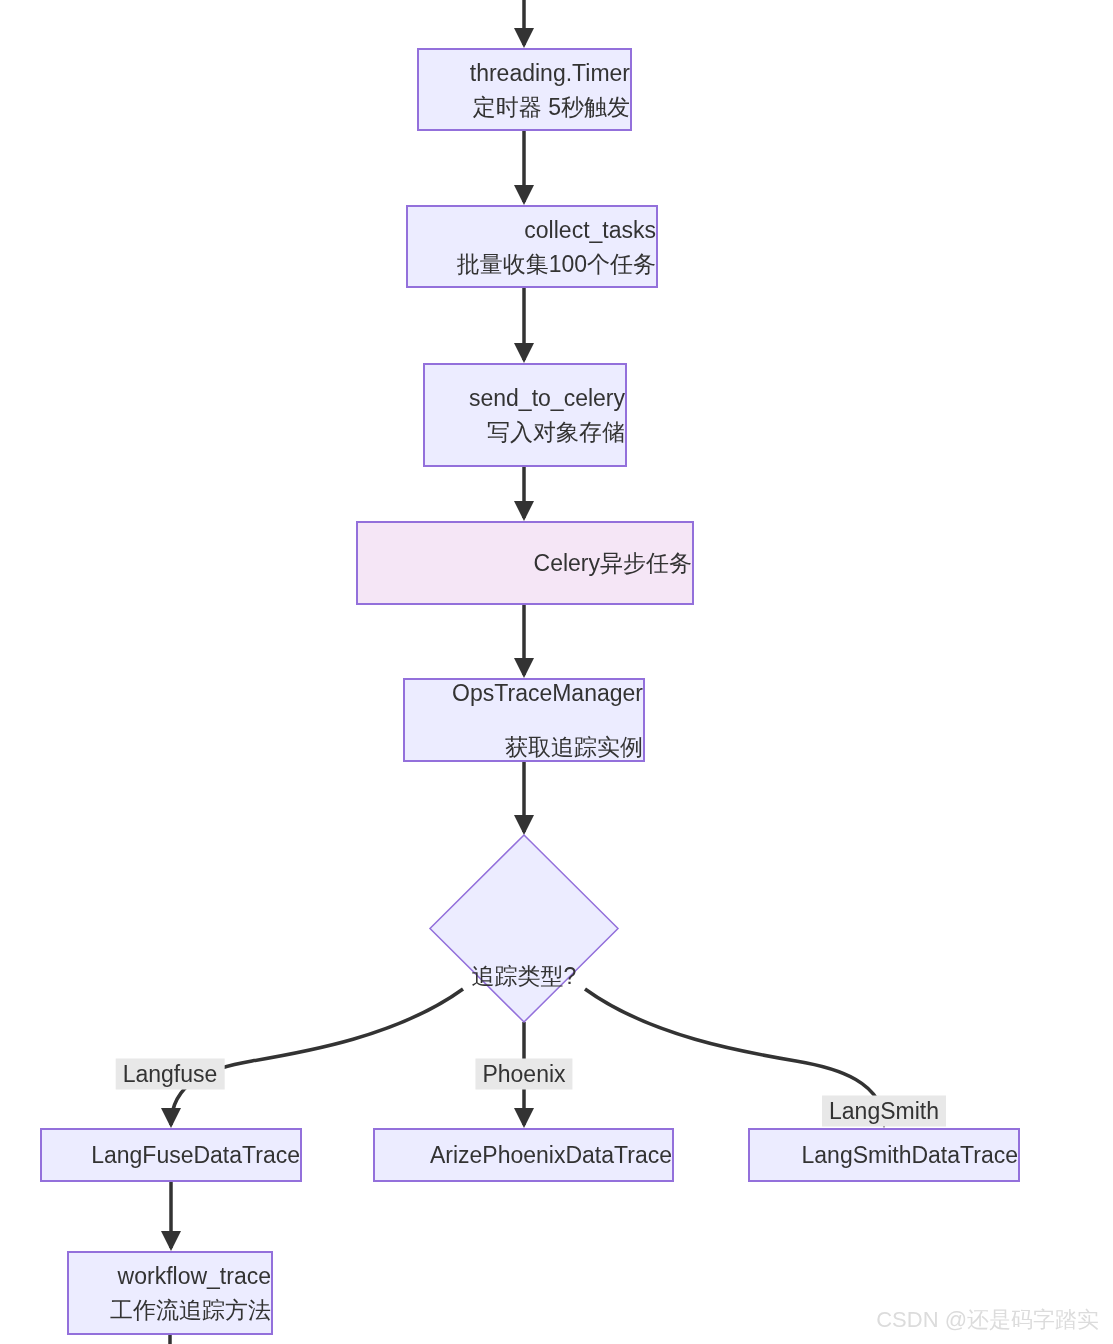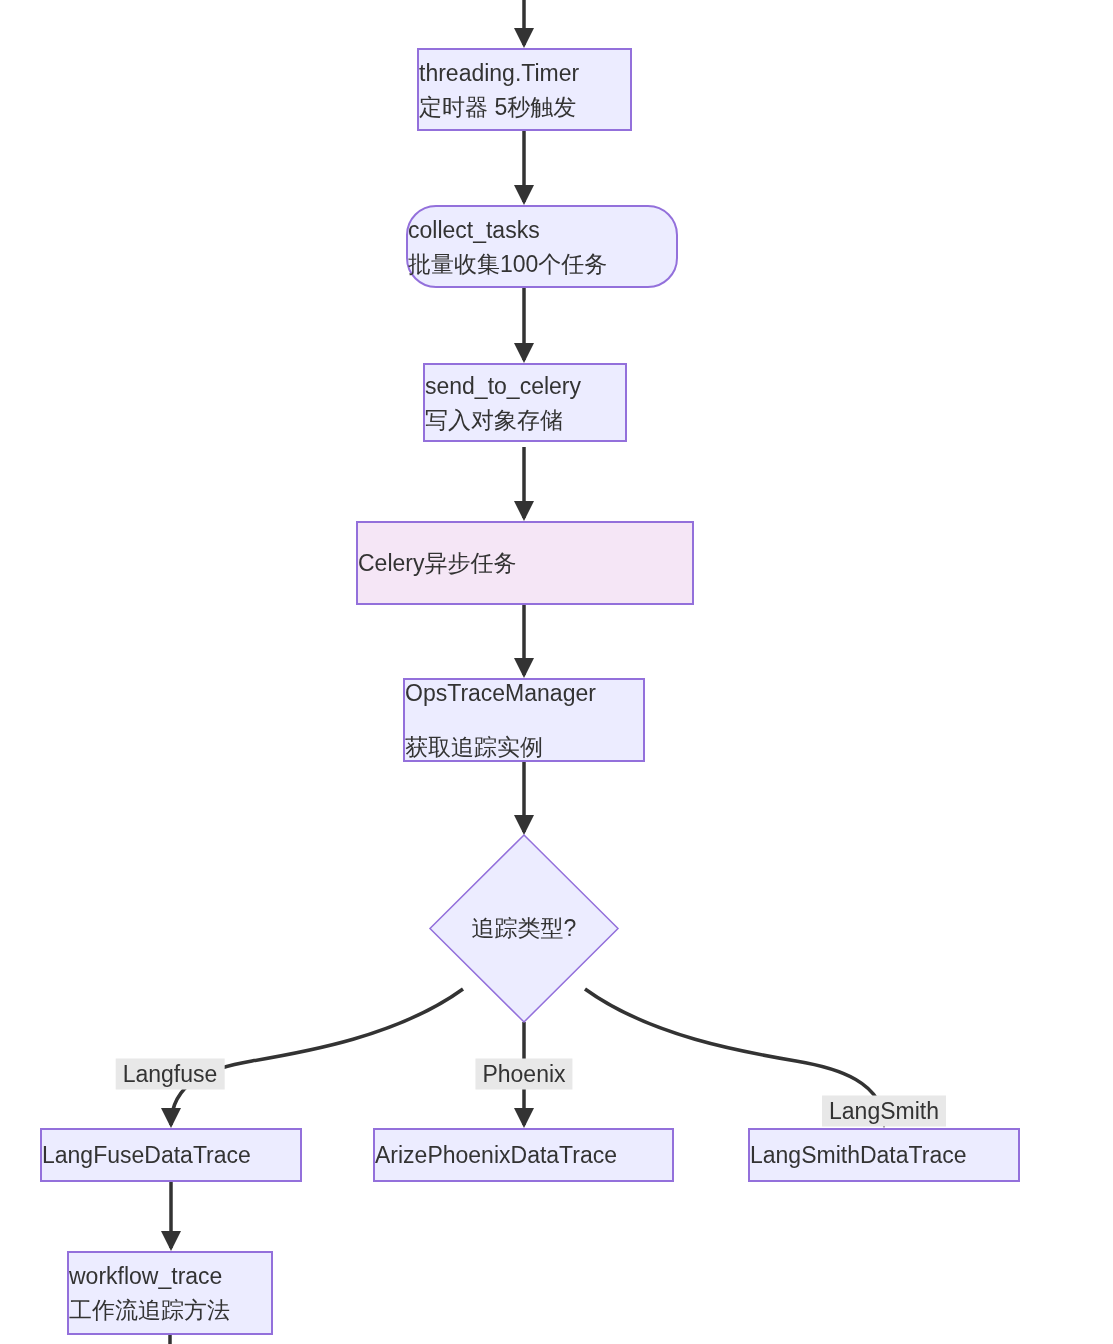--- a/index.html
+++ b/index.html
@@ -23,21 +23,21 @@
   svg.edges{position:absolute;left:0;top:0;z-index:0;}
   svg.edges path.edge{fill:none;stroke:var(--edge-color);stroke-width:3.5px;}
   svg.edges polygon.diamond{fill:var(--node-fill);stroke:var(--node-border);stroke-width:1.5px;}
   #arrowhead path{fill:var(--edge-color);stroke:none;}
   .node{
     position:absolute;z-index:1;
     background:var(--node-fill);
     border:2px solid var(--node-border);
     box-sizing:border-box;
     display:flex;flex-direction:column;
-    align-items:flex-start;justify-content:center;
+    align-items:flex-end;justify-content:center;
     font-size:23px;line-height:34px;
     text-align:center;white-space:nowrap;
   }
   .node.special{background:var(--special-fill);}
   .decision-text{
     position:absolute;z-index:1;
     transform:translate(-50%,-50%);
     font-size:23px;white-space:nowrap;
   }
   .edge-label{
@@ -80,40 +80,40 @@
     <path class="edge" d="M 170 1335 L 170 1344"></path>
 
     <polygon class="diamond" points="524,835 618,928.5 524,1022 430,928.5"></polygon>
   </svg>
 
   <div class="node" style="left:417px;top:48px;width:215px;height:83px;">
     <div>threading.Timer</div>
     <div>定时器 5秒触发</div>
   </div>
 
-  <div class="node" style="left:406px;top:205px;width:272px;height:83px;border-radius:30px;">
+  <div class="node" style="left:406px;top:205px;width:252px;height:83px;">
     <div>collect_tasks</div>
     <div>批量收集100个任务</div>
   </div>
 
-  <div class="node" style="left:423px;top:363px;width:204px;height:79px;">
+  <div class="node" style="left:423px;top:363px;width:204px;height:104px;">
     <div>send_to_celery</div>
     <div>写入对象存储</div>
   </div>
 
   <div class="node special" style="left:356px;top:521px;width:338px;height:84px;">
     <div>Celery异步任务</div>
   </div>
 
   <div class="node" style="left:403px;top:678px;width:242px;height:84px;gap:20px;">
     <div>OpsTraceManager</div>
     <div>获取追踪实例</div>
   </div>
 
-  <div class="decision-text" style="left:524px;top:928px;">追踪类型?</div>
+  <div class="decision-text" style="left:524px;top:976px;">追踪类型?</div>
 
   <div class="node" style="left:40px;top:1128px;width:262px;height:54px;">
     <div>LangFuseDataTrace</div>
   </div>
 
   <div class="node" style="left:748px;top:1128px;width:272px;height:54px;">
     <div>LangSmithDataTrace</div>
   </div>
 
   <div class="node" style="left:373px;top:1128px;width:301px;height:54px;">
@@ -122,14 +122,15 @@
 
   <div class="node" style="left:67px;top:1251px;width:206px;height:84px;">
     <div>workflow_trace</div>
     <div>工作流追踪方法</div>
   </div>
 
   <div class="edge-label" style="left:170px;top:1074px;">Langfuse</div>
   <div class="edge-label" style="left:524px;top:1074px;">Phoenix</div>
   <div class="edge-label" style="left:884px;top:1111px;">LangSmith</div>
 
+  <div class="watermark">CSDN @还是码字踏实</div>
 
 </div>
 
 </body></html>

